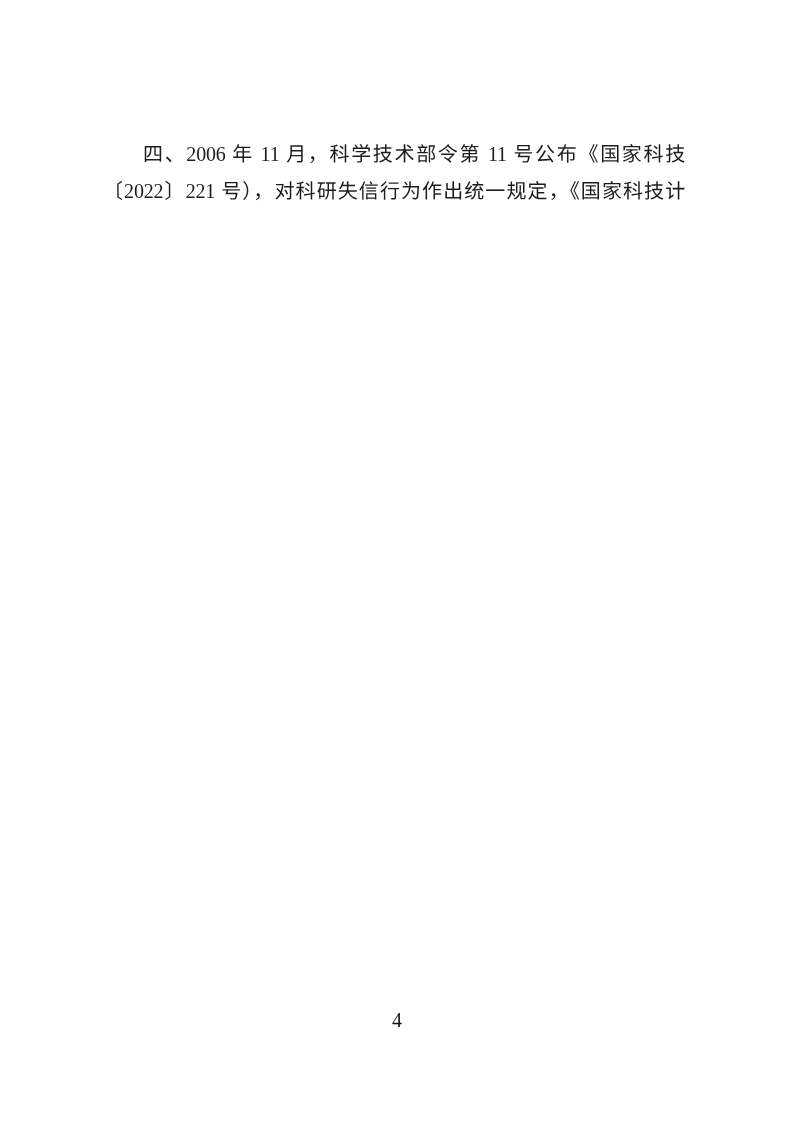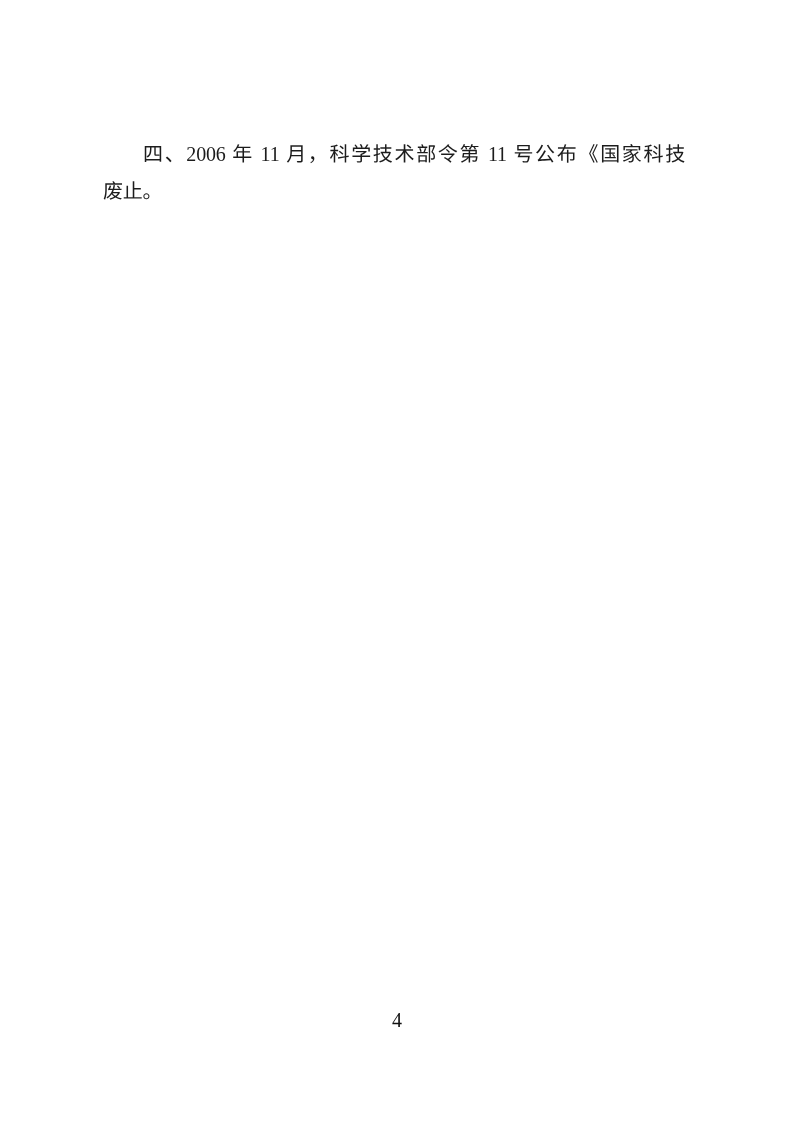--- a/index.html
+++ b/index.html
@@ -49,18 +49,18 @@
     color: #111111;
   }
 </style>
 </head>
 <body>
 
 <div class="page">
 
   <div class="body-text">
     <div class="text-line first">四、2006 年 11 月，科学技术部令第 11 号公布《国家科技</div>
-    <div class="text-line last">废止。</div>
+    <div class="text-line">〔2022〕221 号），对科研失信行为作出统一规定，《国家科技计</div>
   </div>
 
   <div class="page-number">4</div>
 
 </div>
 
 </body></html>

